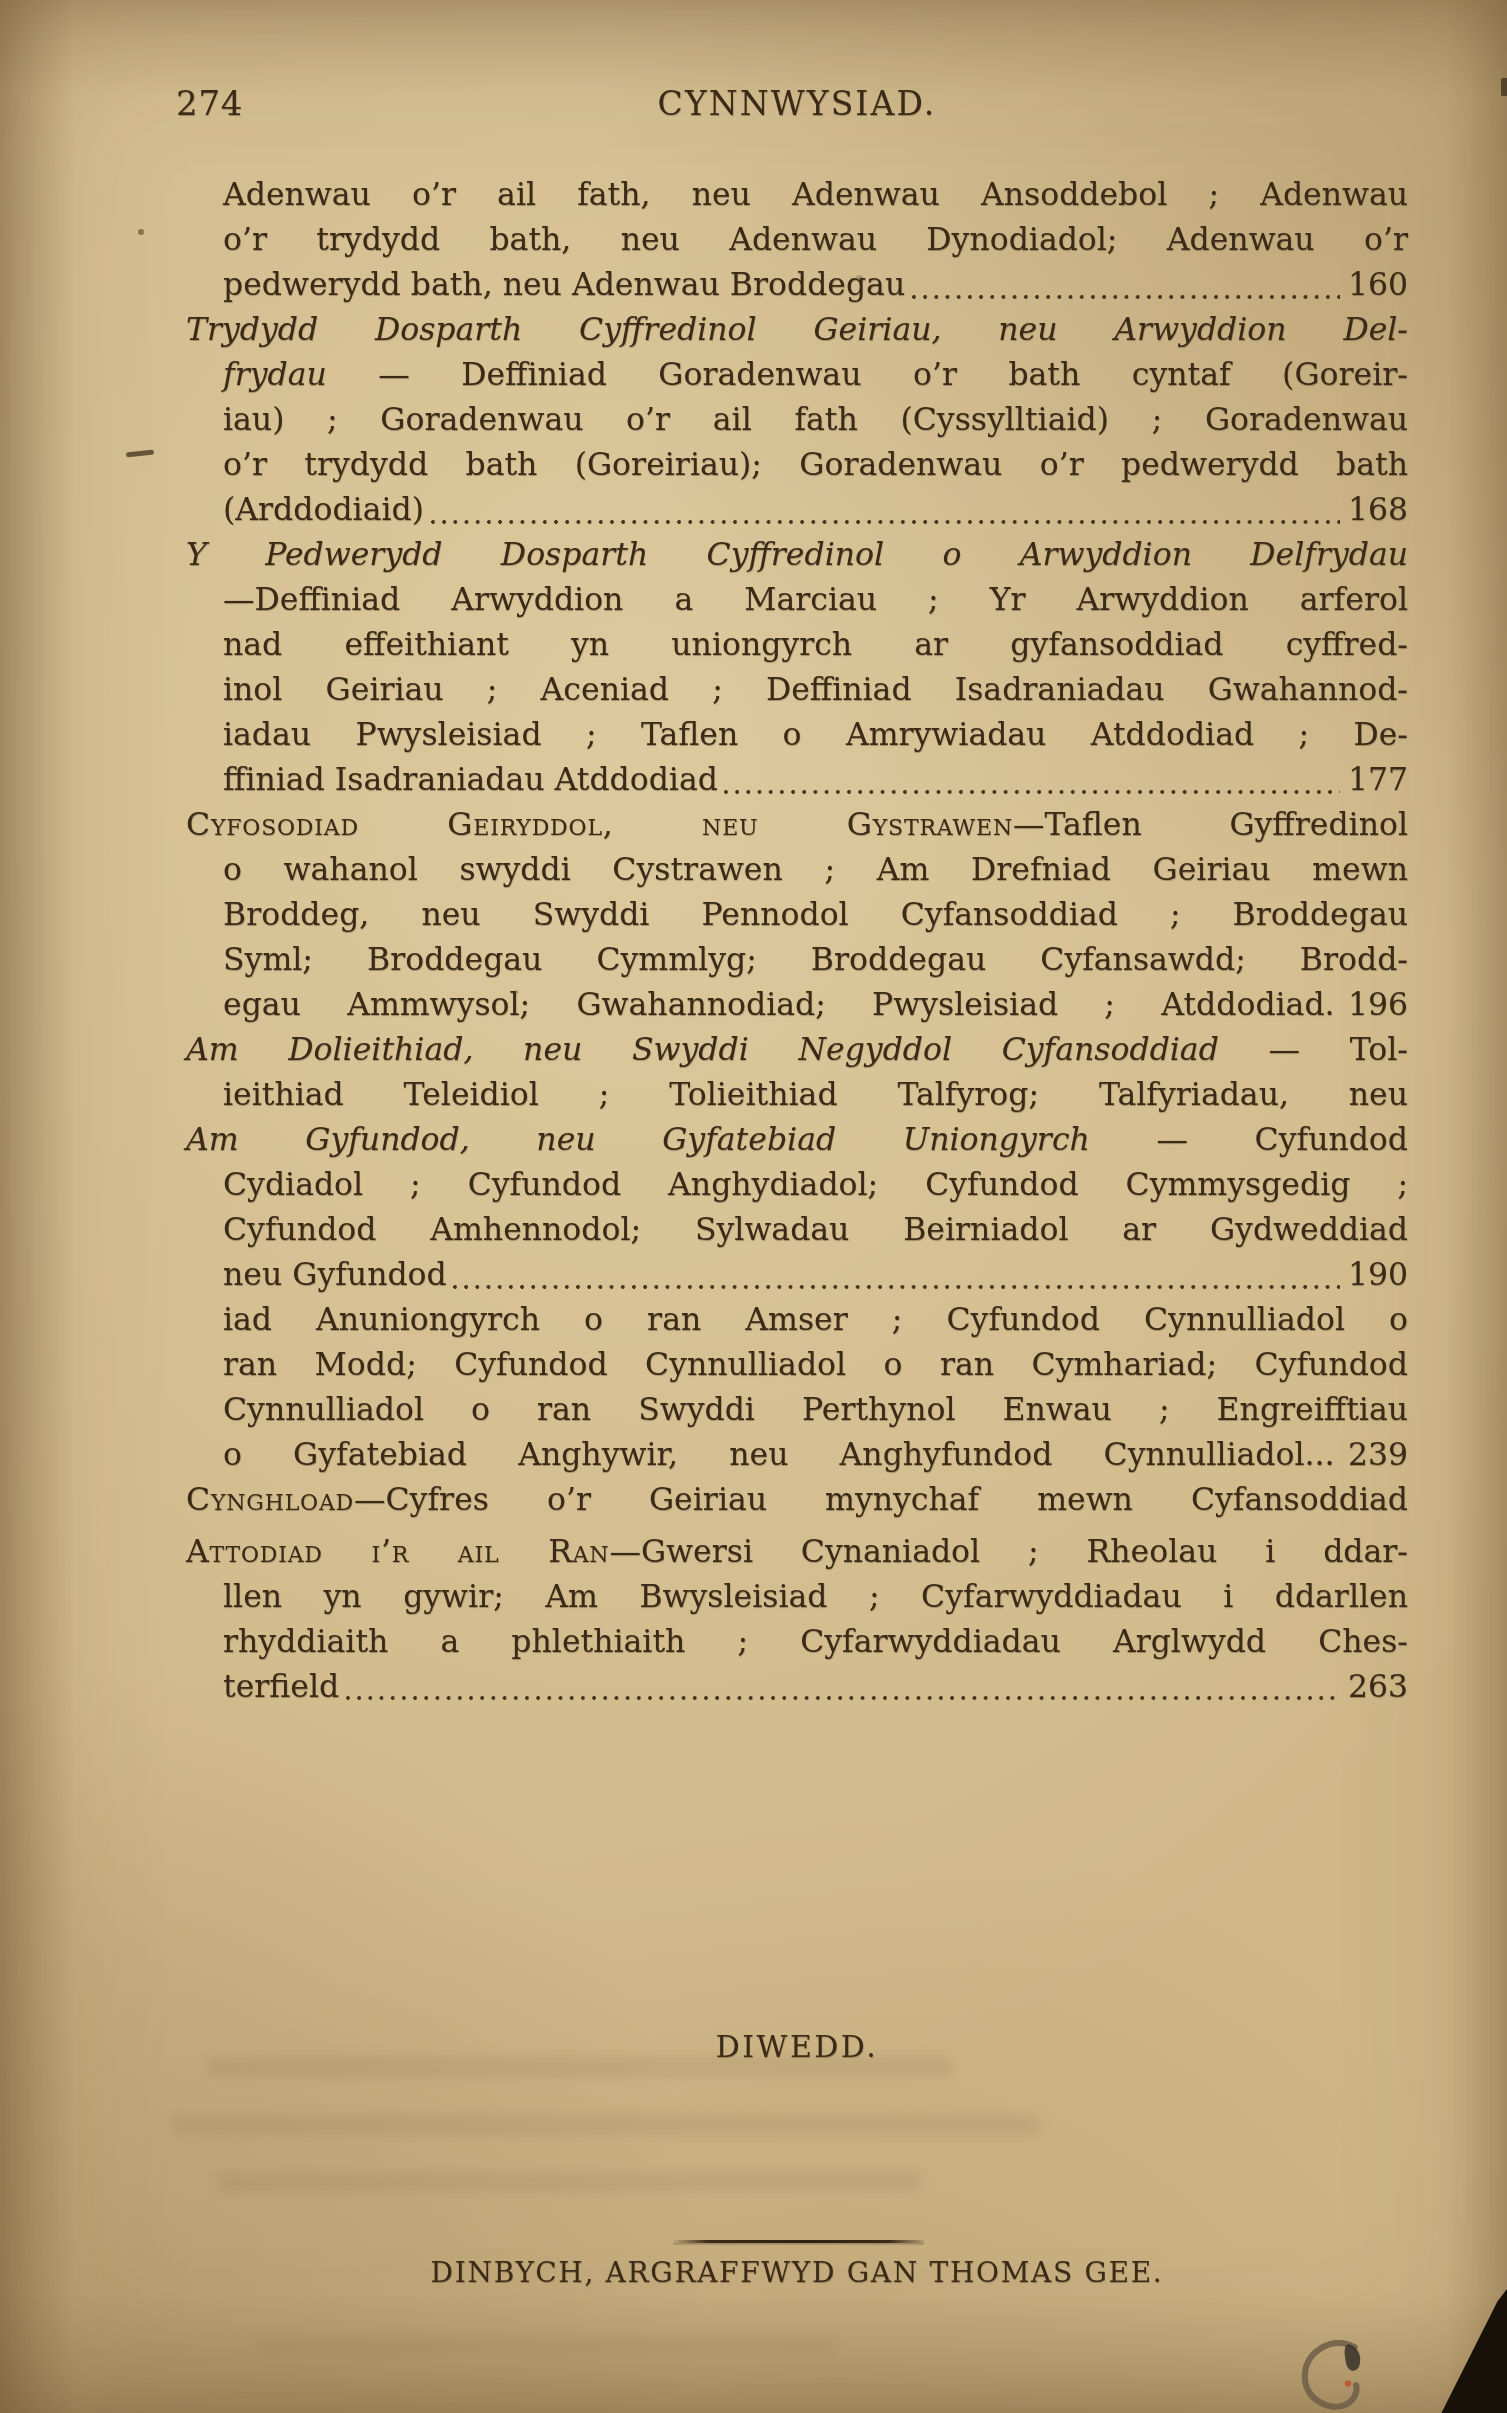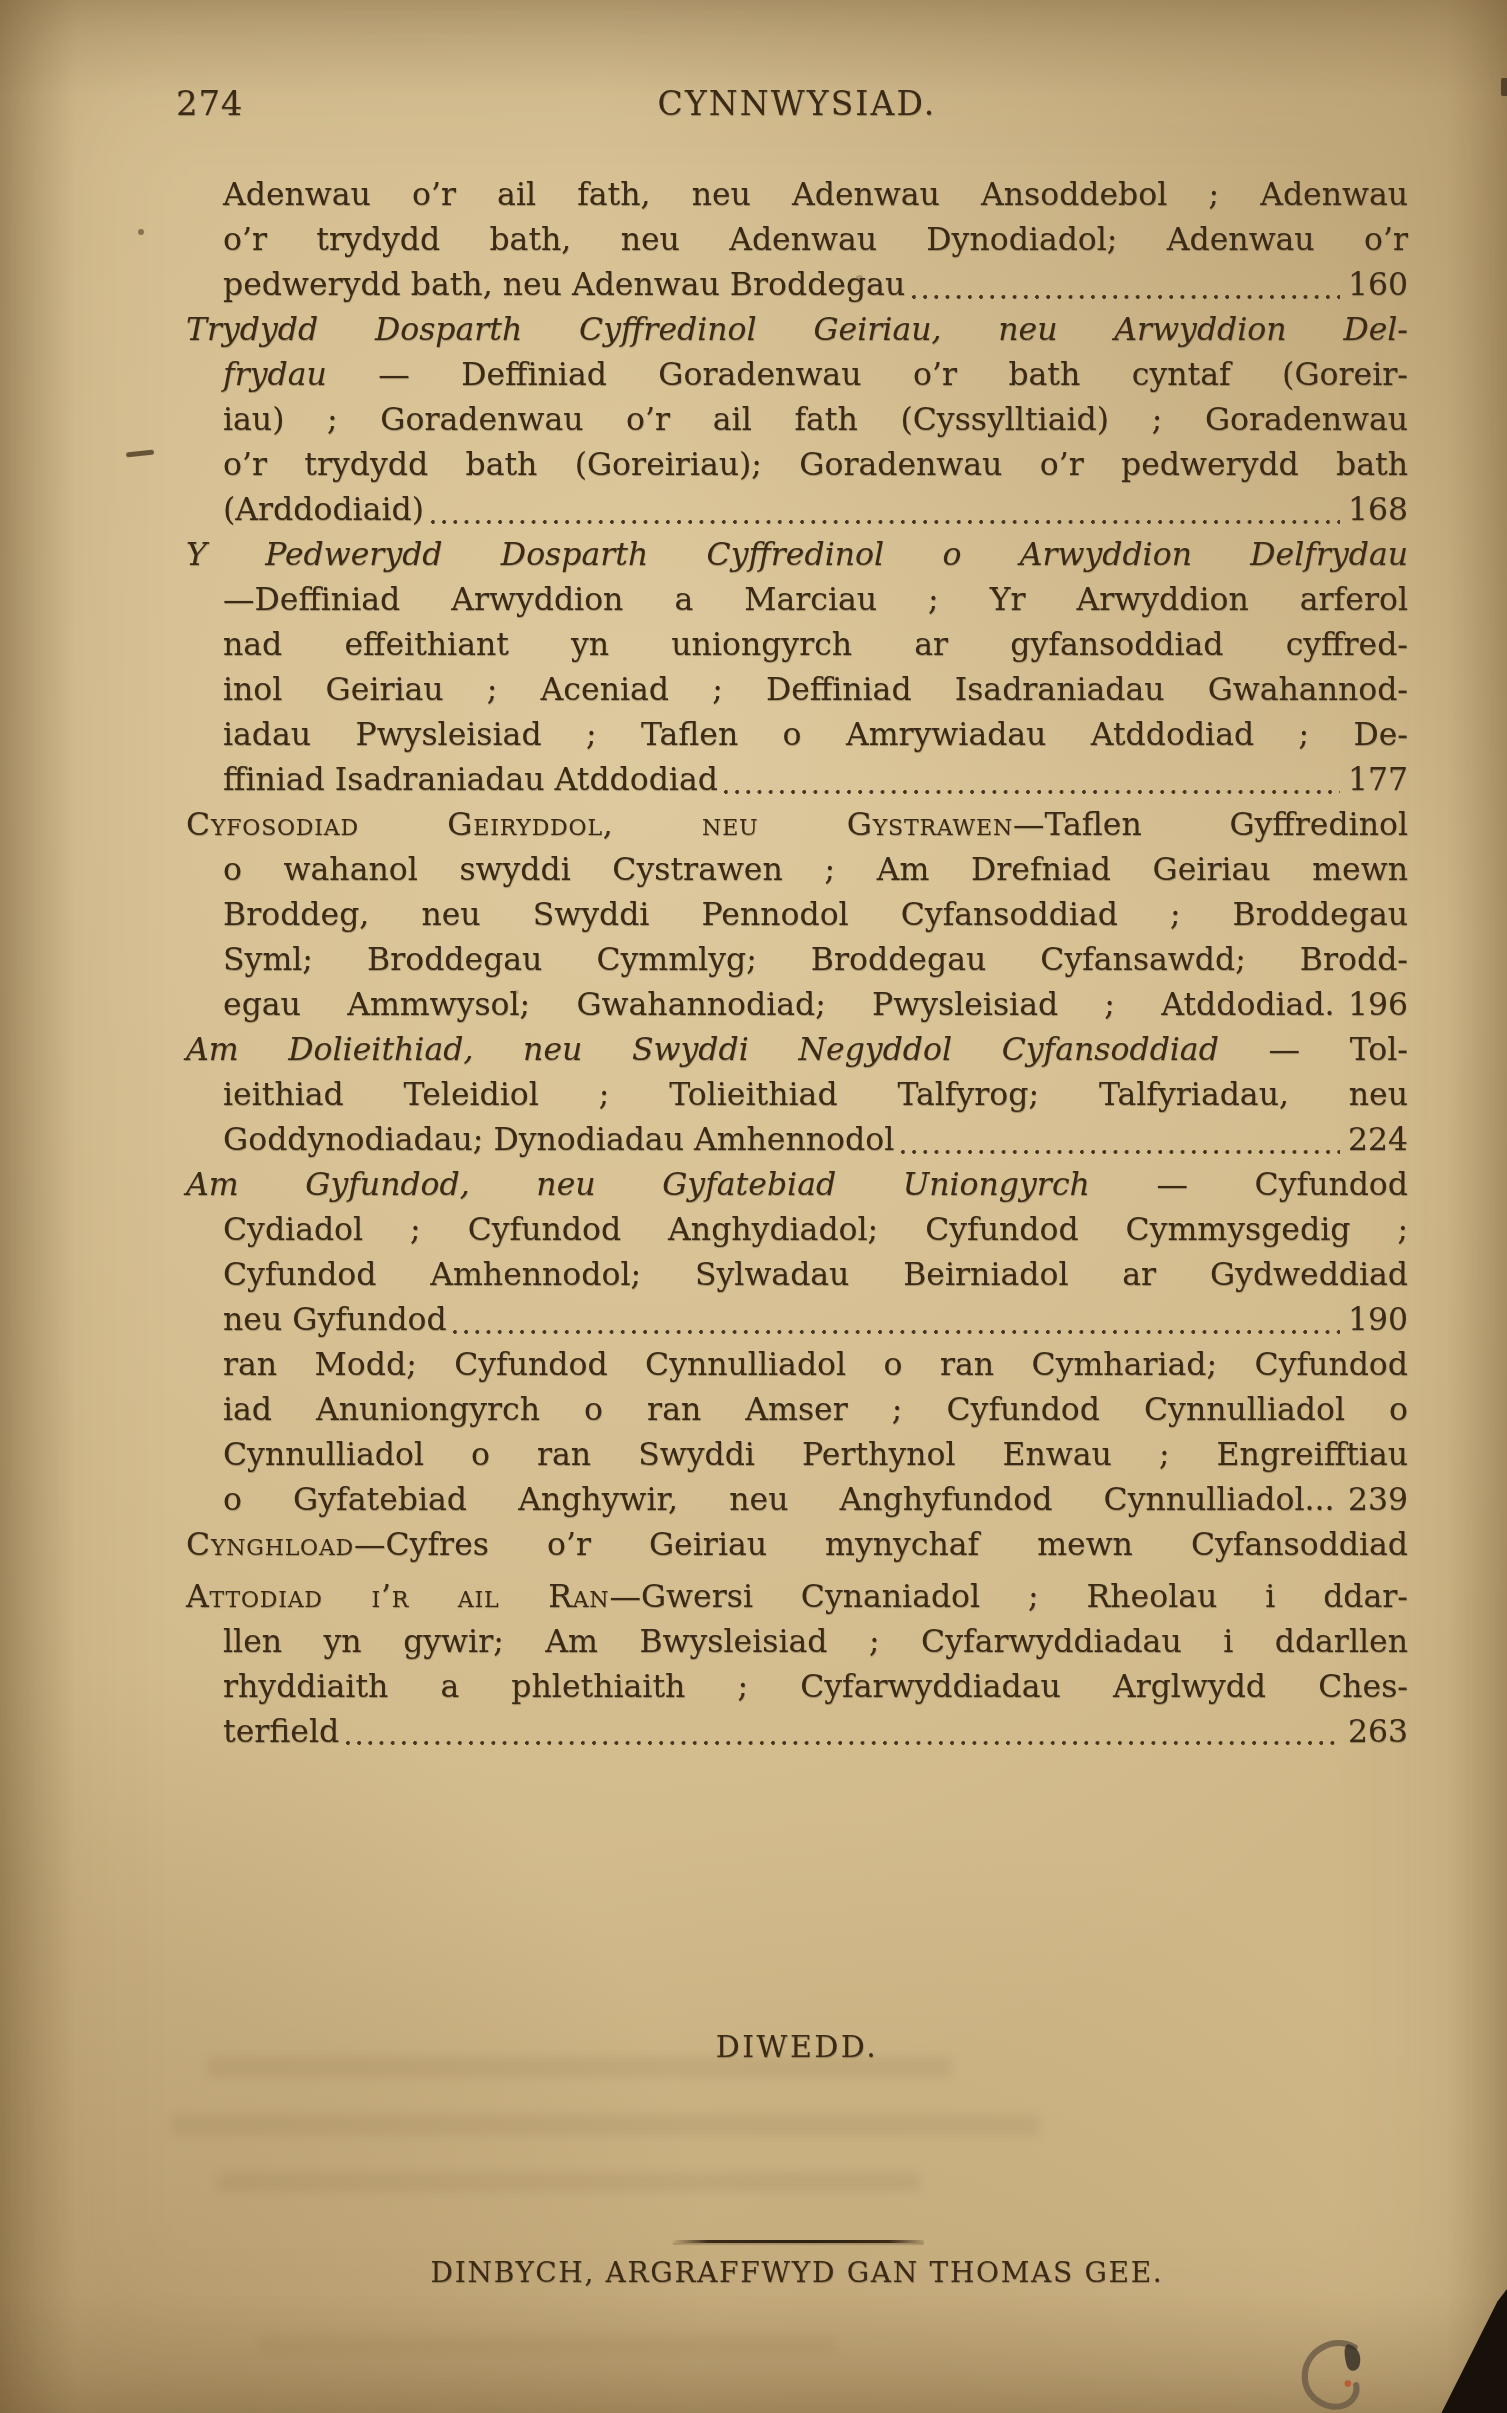--- a/index.html
+++ b/index.html
@@ -121,39 +121,34 @@
         <div class="line ind"><span class="txt"><span class="s-r">Broddeg, neu Swyddi Pennodol Cyfansoddiad ; Broddegau</span></span></div>
         <div class="line ind"><span class="txt"><span class="s-r">Syml; Broddegau Cymmlyg; Broddegau Cyfansawdd; Brodd-</span></span></div>
         <div class="line ind pagelast">
           <span class="txt"><span class="s-r">egau Ammwysol; Gwahannodiad; Pwysleisiad ; Atddodiad.</span></span>
           <span class="pg">196</span>
         </div>
       </div>
       <div class="entry">
         <div class="line"><span class="txt"><span class="s-i">Am Dolieithiad, neu Swyddi Negyddol Cyfansoddiad</span><span class="s-r"> — Tol-</span></span></div>
         <div class="line ind"><span class="txt"><span class="s-r">ieithiad Teleidiol ; Tolieithiad Talfyrog; Talfyriadau, neu</span></span></div>
-        <div class="line ind lead">
-          <span class="txt"><span class="s-r">Goddynodiadau; Dynodiadau Amhennodol</span></span>
-          <span class="leader"></span>
-          <span class="pg">224</span>
-        </div>
       </div>
       <div class="entry">
         <div class="line"><span class="txt"><span class="s-i">Am Gyfundod, neu Gyfatebiad Uniongyrch</span><span class="s-r"> — Cyfundod</span></span></div>
         <div class="line ind"><span class="txt"><span class="s-r">Cydiadol ; Cyfundod Anghydiadol; Cyfundod Cymmysgedig ;</span></span></div>
         <div class="line ind"><span class="txt"><span class="s-r">Cyfundod Amhennodol; Sylwadau Beirniadol ar Gydweddiad</span></span></div>
         <div class="line ind lead">
           <span class="txt"><span class="s-r">neu Gyfundod</span></span>
           <span class="leader"></span>
           <span class="pg">190</span>
         </div>
       </div>
       <div class="entry">
+        <div class="line ind"><span class="txt"><span class="s-r">iad Anuniongyrch o ran Amser ; Cyfundod Cynnulliadol o</span></span></div>
         <div class="line ind"><span class="txt"><span class="s-r">ran Modd; Cyfundod Cynnulliadol o ran Cymhariad; Cyfundod</span></span></div>
-        <div class="line ind"><span class="txt"><span class="s-r">iad Anuniongyrch o ran Amser ; Cyfundod Cynnulliadol o</span></span></div>
         <div class="line ind"><span class="txt"><span class="s-r">Cynnulliadol o ran Swyddi Perthynol Enwau ; Engreifftiau</span></span></div>
         <div class="line ind pagelast">
           <span class="txt"><span class="s-r">o Gyfatebiad Anghywir, neu Anghyfundod Cynnulliadol...</span></span>
           <span class="pg">239</span>
         </div>
       </div>
       <div class="entry">
         <div class="line"><span class="txt"><span class="s-sc">Cynghload</span><span class="s-r">—Cyfres o’r Geiriau mynychaf mewn Cyfansoddiad</span></span></div>
       </div>
       <div class="entry gap-above">

